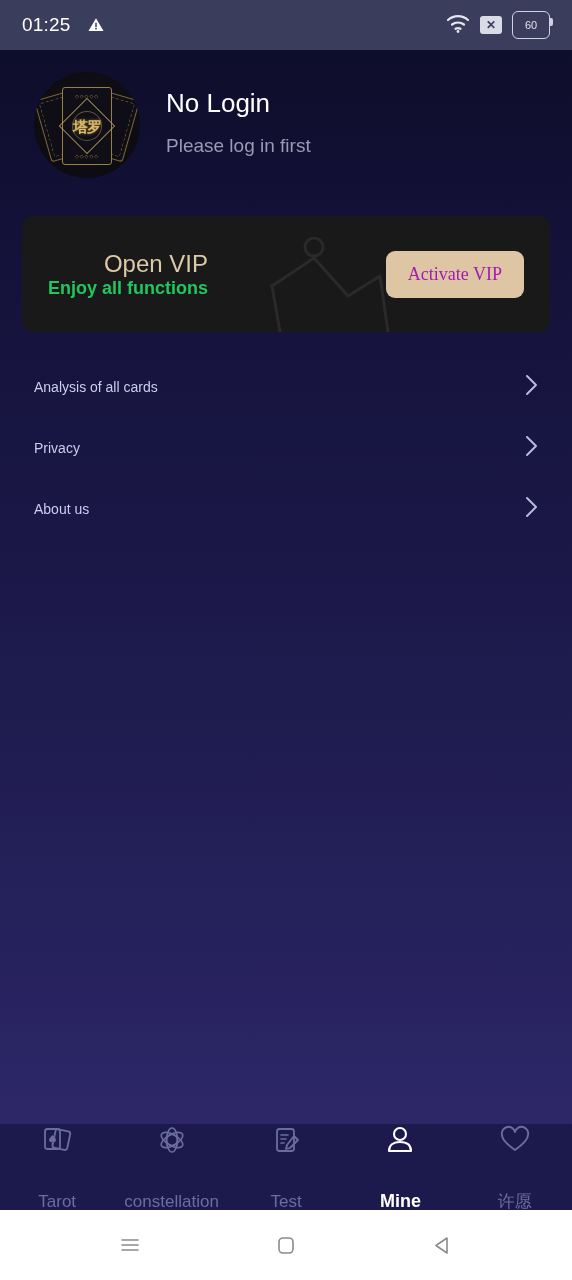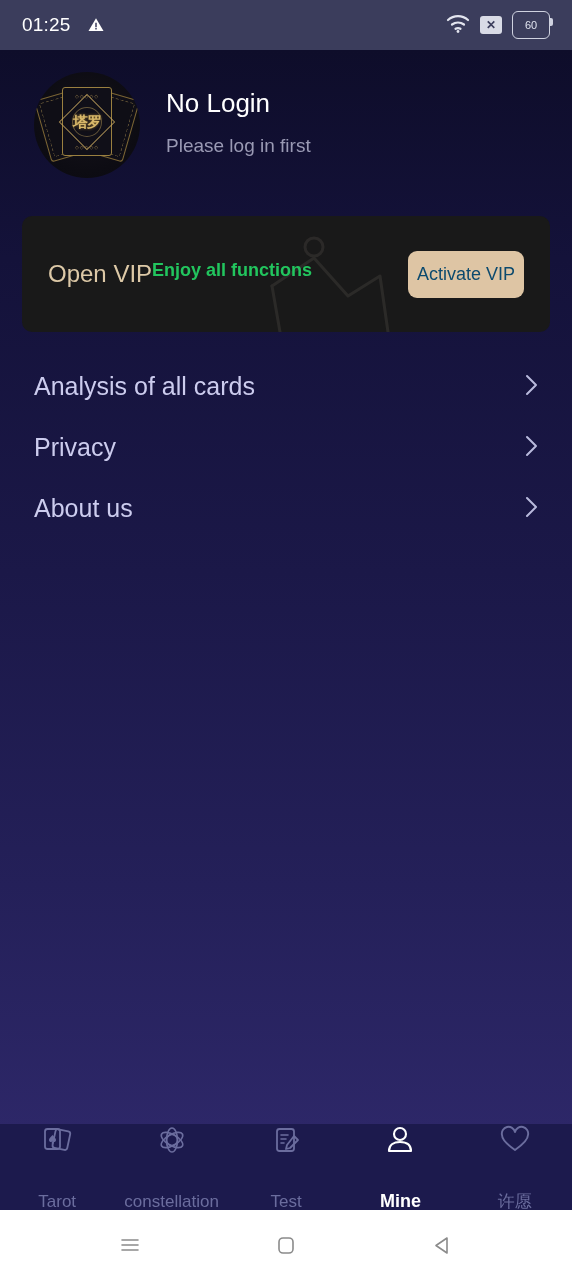--- a/index.html
+++ b/index.html
@@ -79,21 +79,21 @@
     background:#0f0e16;
   }
   .fan.l { left:8px; transform:rotate(-16deg); }
   .fan.r { right:8px; transform:rotate(16deg); }
   .fan .dots {
     position:absolute; inset:3px;
     border:1px dashed rgba(190,160,90,.45); border-radius:2px;
   }
   #card-main {
     position:absolute; left:50%; top:15px; transform:translateX(-50%);
-    width:50px; height:69px;
+    width:50px; height:78px;
     border:1.2px solid #9a8040; border-radius:3px;
     background:#100f18;
     display:flex; align-items:center; justify-content:center;
   }
   #card-glyph {
     position:absolute; width:40px; height:40px;
     border:1px solid rgba(200,168,96,.75);
     transform:rotate(45deg);
   }
   #card-glyph:before {
@@ -121,44 +121,44 @@
   #vip-card {
     position:relative;
     margin:38px 22px 0 22px;
     height:116px;
     background:#191919;
     border-radius:10px;
     display:flex; align-items:center;
     padding:0 26px;
     overflow:hidden;
   }
-  #vip-texts { display:flex; flex-direction:row; z-index:2; }
+  #vip-texts { display:flex; flex-direction:column; z-index:2;text-align:right; }
   #vip-title { color:#ddc9a7; font-size:24px; }
   #vip-sub   { color:#22c55e; font-size:18px;font-weight:bold; }
   #crown-icon {
     position:absolute; left:248px; top:18px;
     width:130px; height:98px; z-index:1; opacity:.55;
   }
   #activate-vip {
     margin-left:auto; z-index:2;
-    background:#dec5a4; color:#0c4a6e;
+    background:#dec5a4; color:#a21caf;
     border:none; border-radius:9px;
-    padding:13px 9px;
-    font-family:Liberation Sans, sans-serif;
+    padding:13px 22px;
+    font-family:Liberation Serif, serif;
     font-size:18px; cursor:pointer; white-space:nowrap;
   }
 
   
   #menu { margin-top:24px; padding:0 34px; }
   .menu-row {
     height:61px;
     display:flex; align-items:center;
     cursor:pointer;
   }
-  .menu-label { color:#ccccee; font-size:25px; }
+  .menu-label { color:#ccccee; font-size:14px; }
   .menu-chevron { margin-left:auto; color:#b9badd; }
 
   #spacer { flex:1 1 auto; }
 
   
   #tab-bar {
     flex:0 0 86px; height:86px;
     background:#1c1a4d;
     display:flex; align-items:center;
   }

